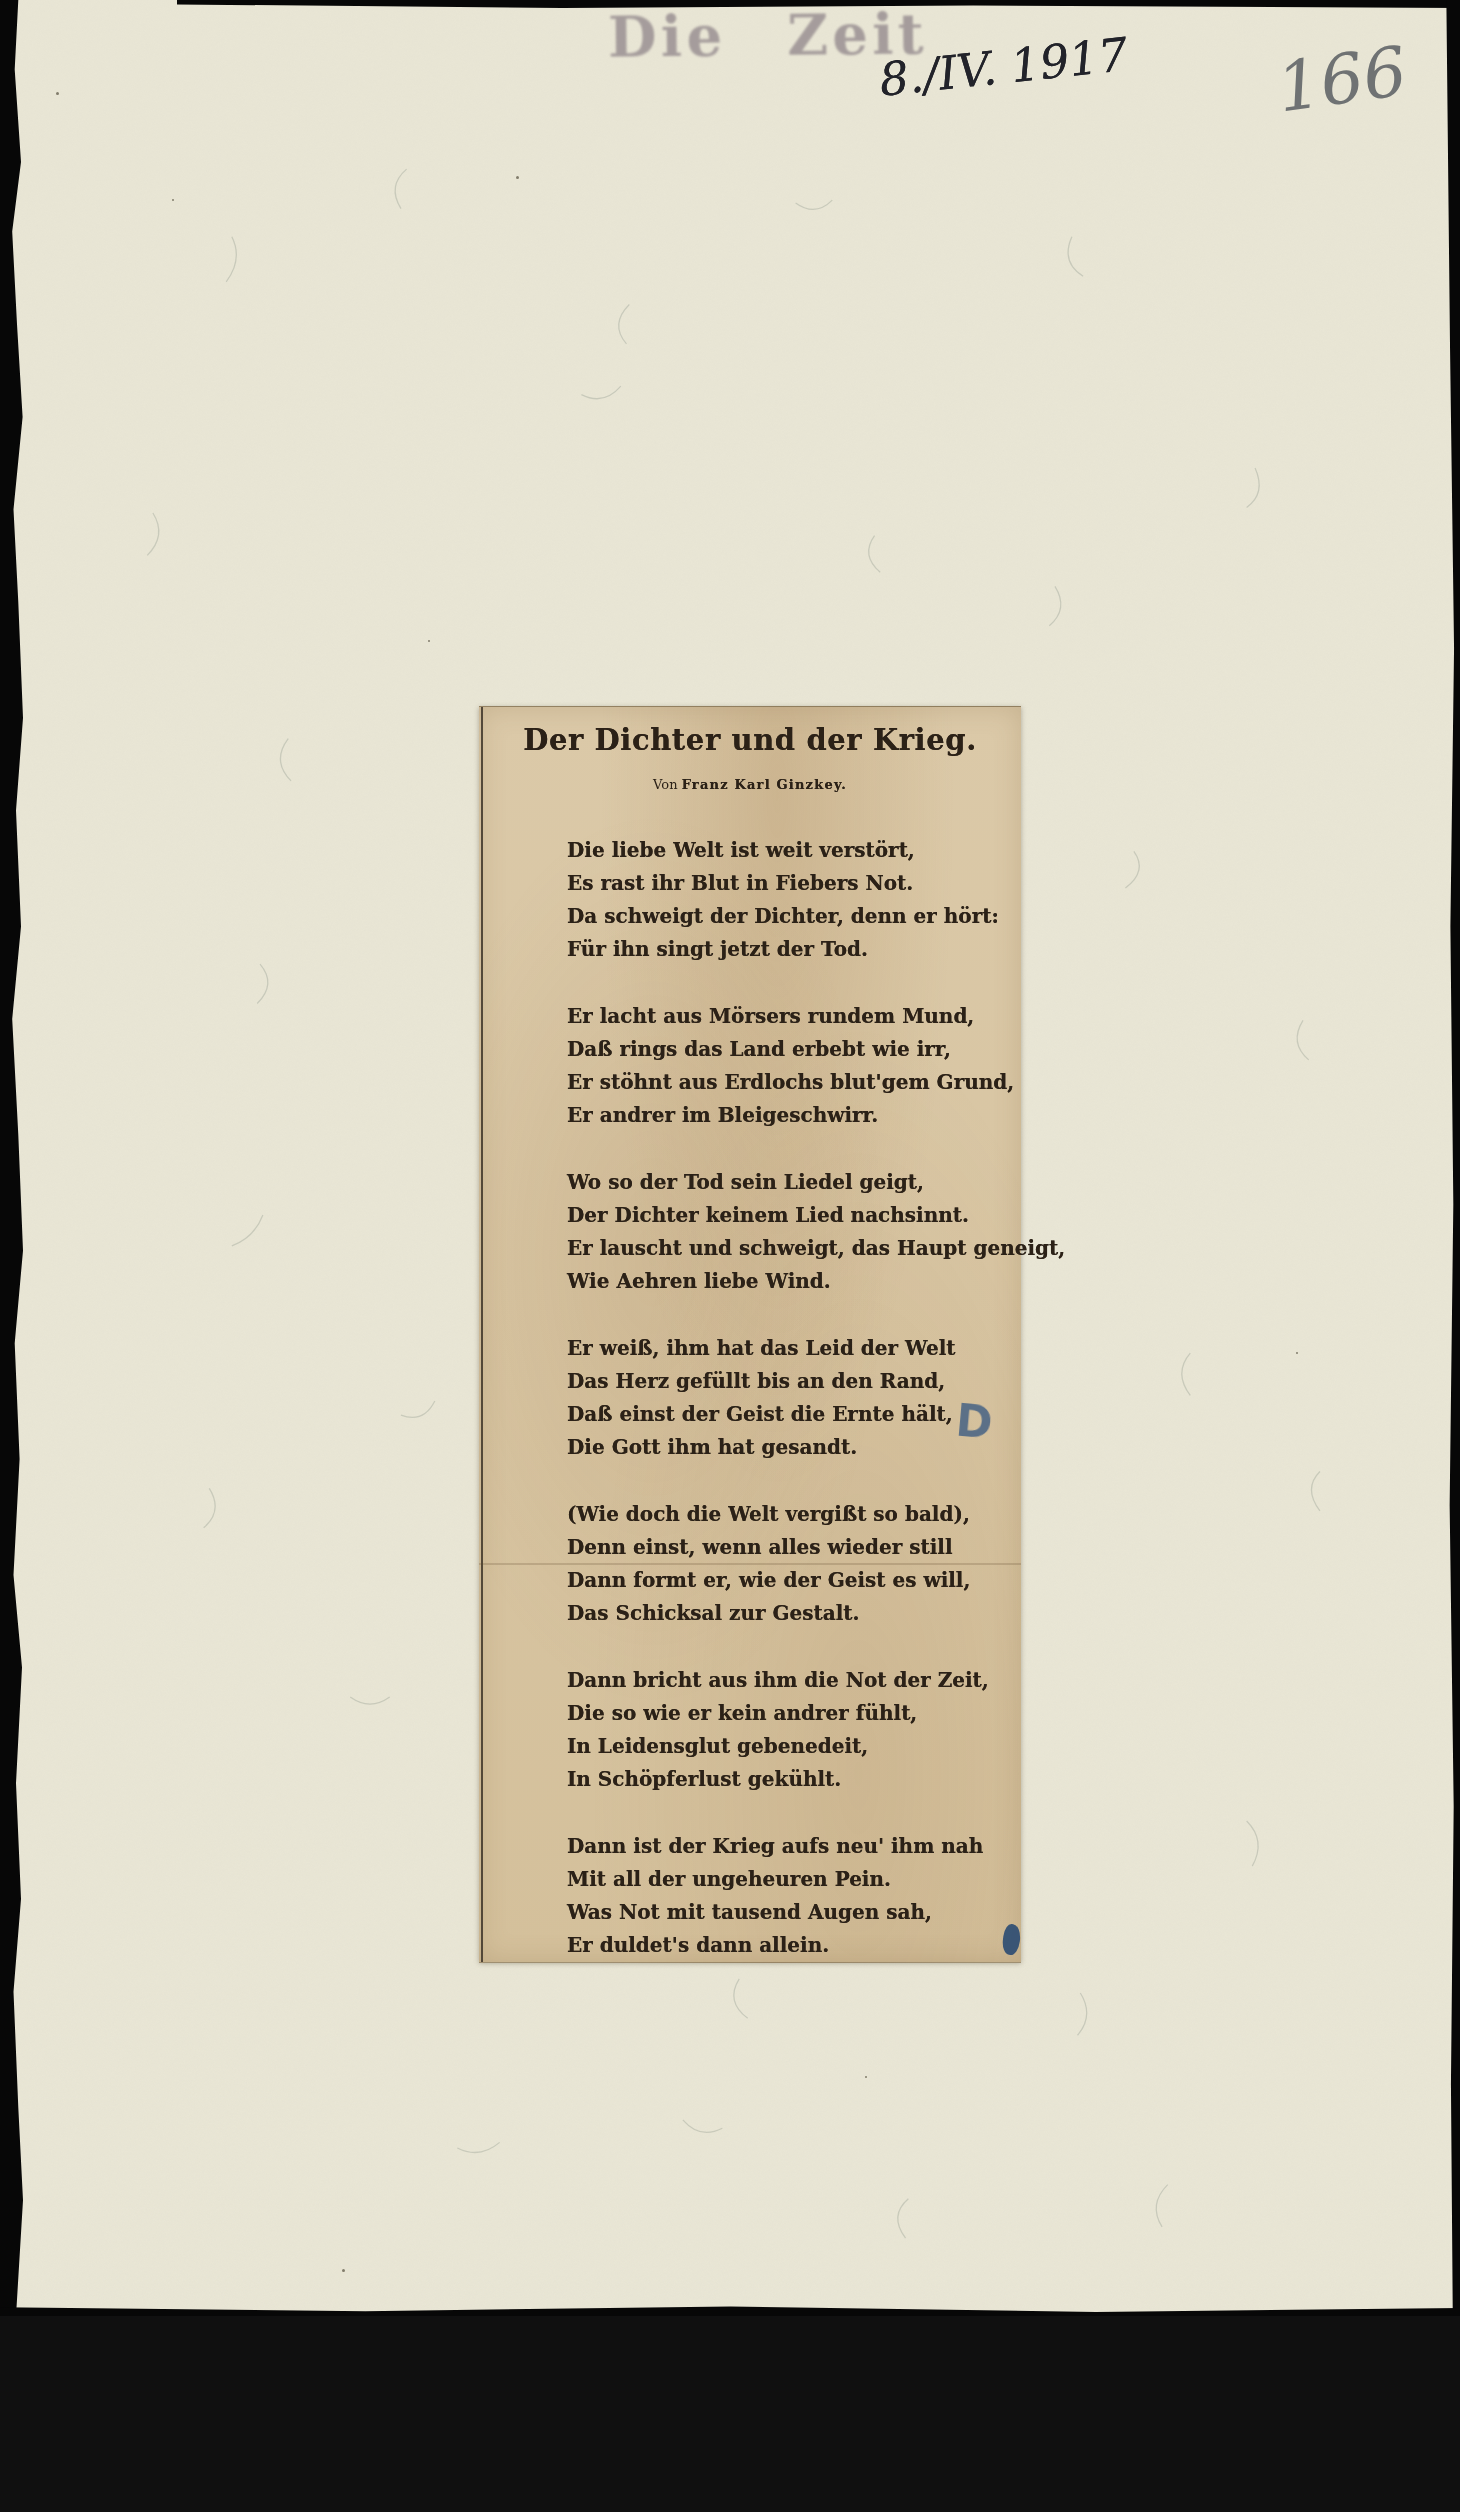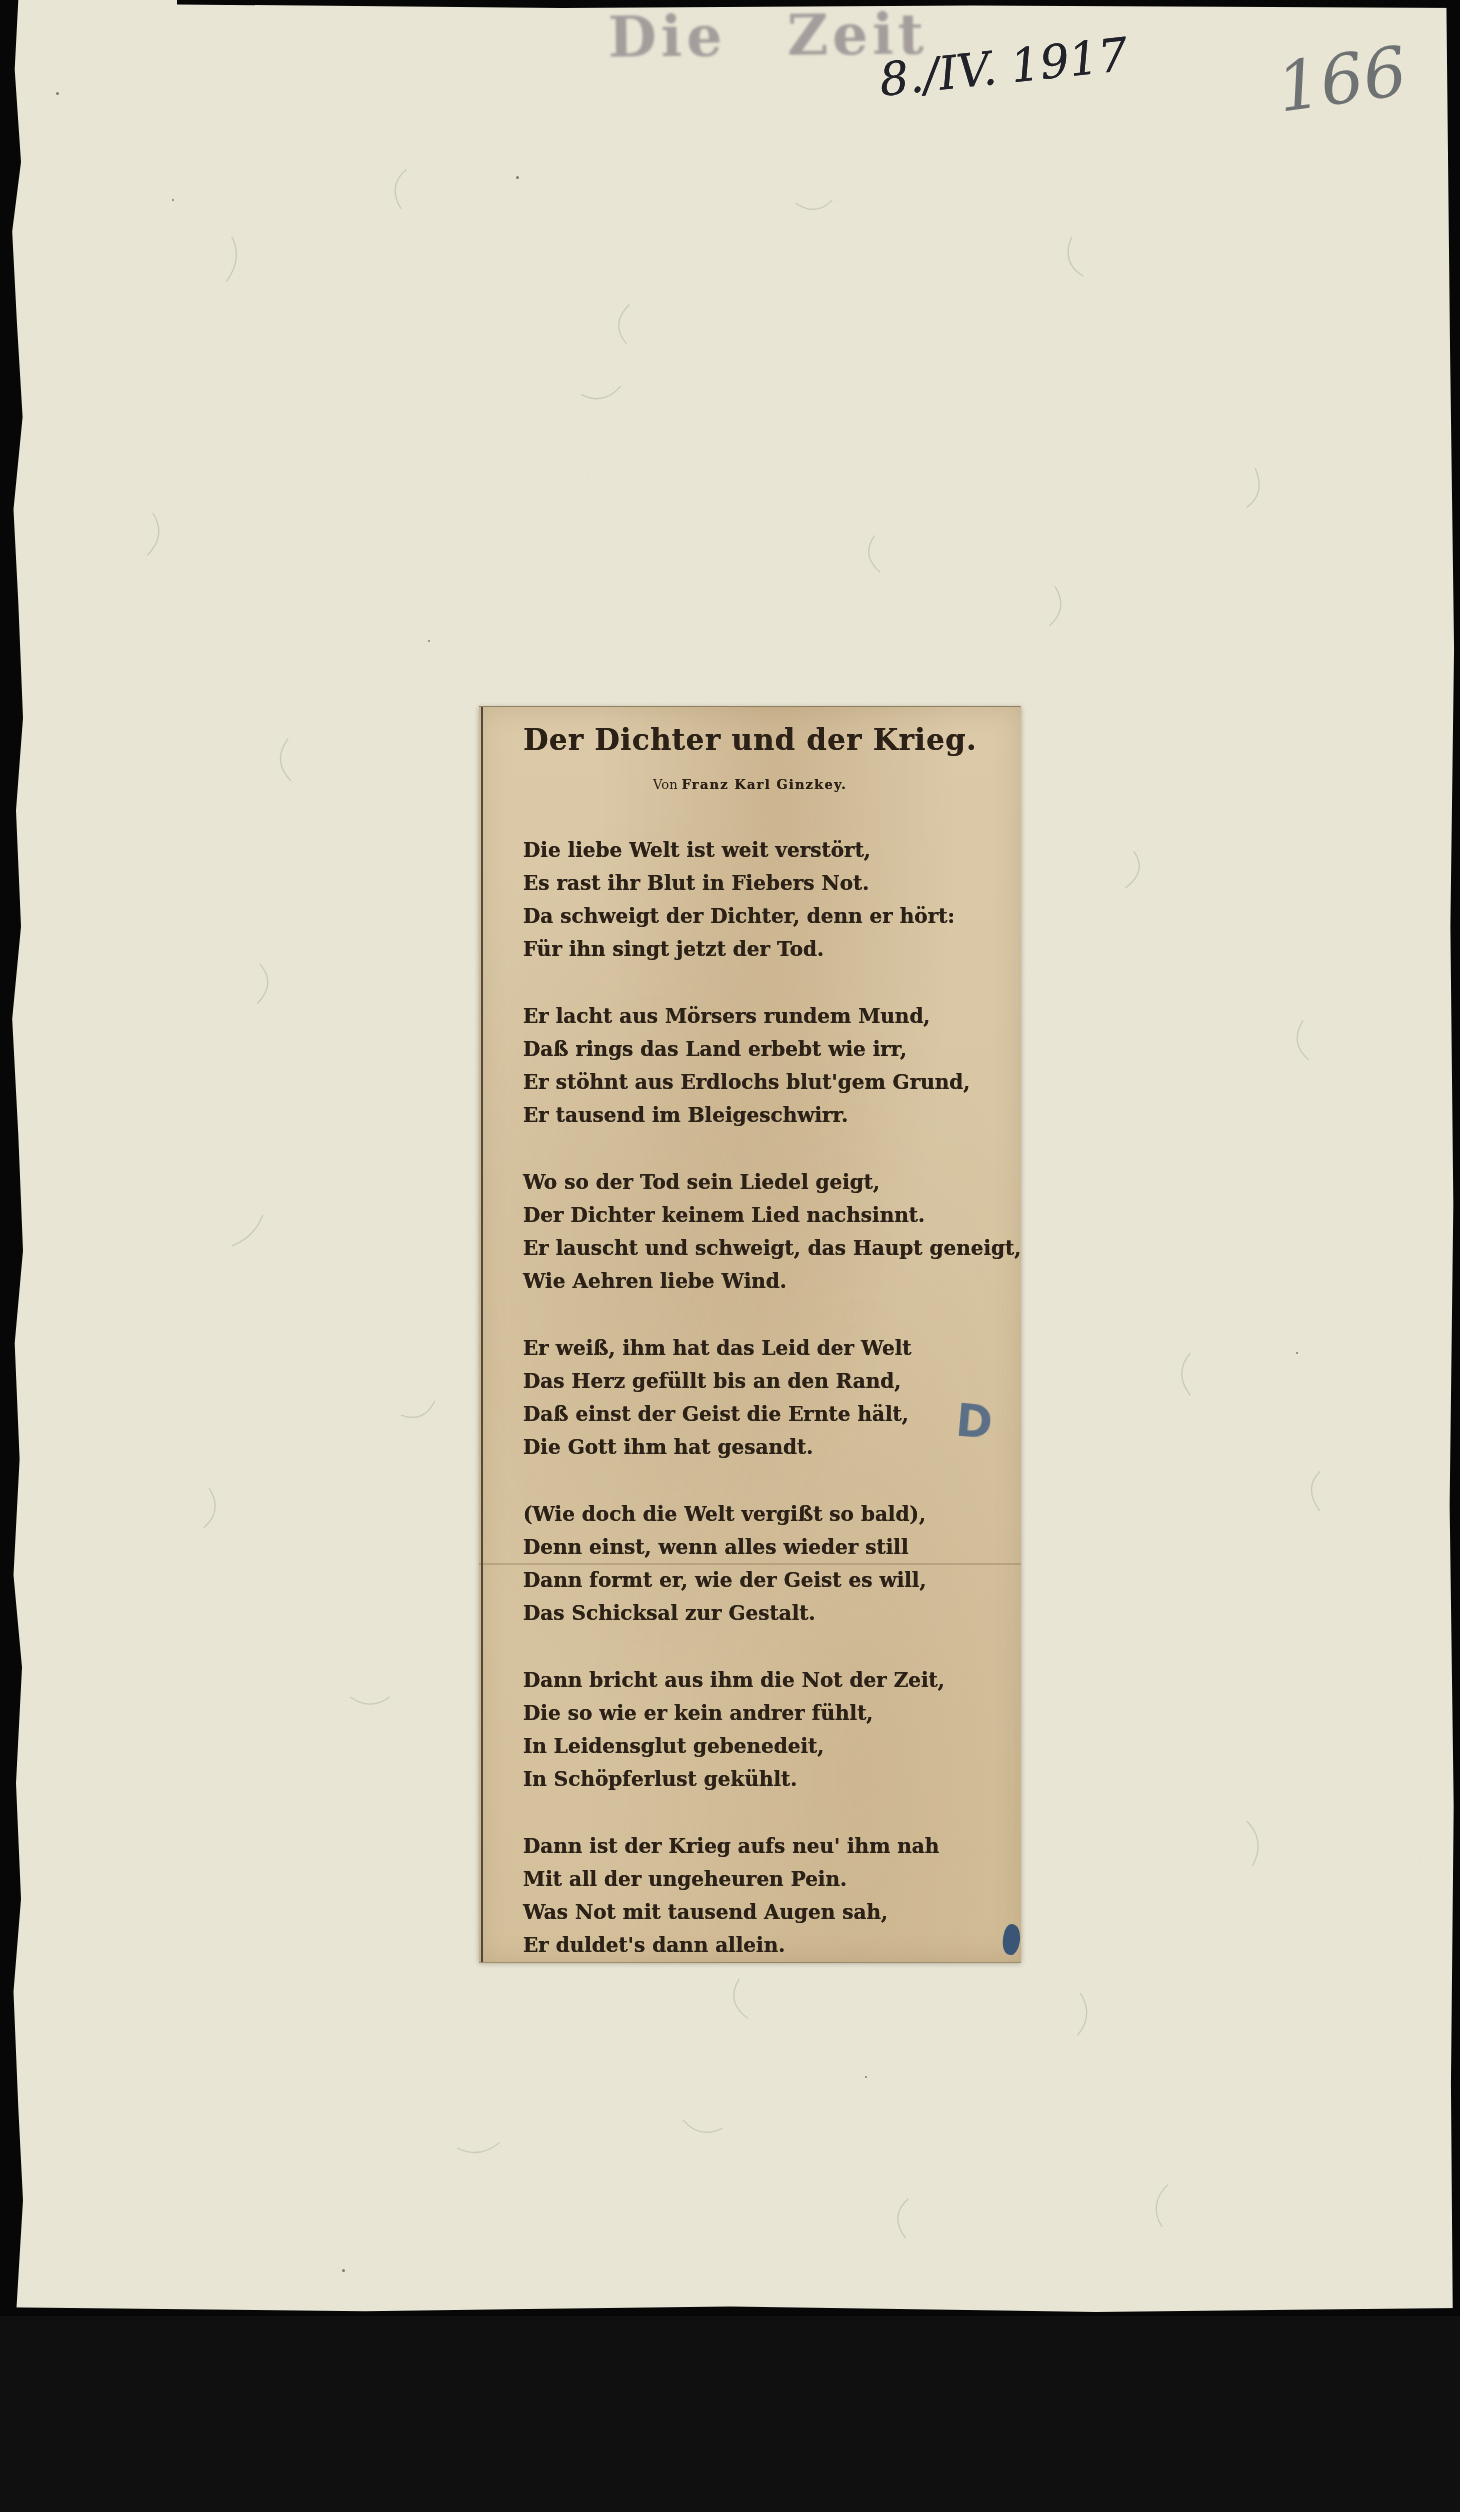--- a/index.html
+++ b/index.html
@@ -48,21 +48,21 @@
 
   .title{position:absolute;left:0;right:0;top:16px;text-align:center;font-size:29px;
     font-weight:bold;letter-spacing:0.6px;color:var(--ink,#2b2117);
     text-shadow:0 0 0.6px rgba(43,33,23,.85);white-space:nowrap;}
   .byline{position:absolute;left:0;right:0;top:70px;text-align:center;font-size:13px;
     color:var(--ink,#2b2117);white-space:nowrap;}
   .byline .bn{font-weight:bold;letter-spacing:1.2px;text-shadow:0 0 0.6px rgba(43,33,23,.85);}
 
   .poem{position:absolute;left:44px;top:127px;right:8.6px;font-size:20px;font-weight:bold;
     color:var(--ink,#2e2419);text-shadow:0 0 0.6px rgba(46,36,25,.8);}
-  .stanza{margin-bottom:34px;}
+  .stanza{margin-bottom:34px;margin-left:44px;}
   .line{line-height:33px;white-space:nowrap;}
 
   .blue-d{position:absolute;left:956px;top:1396px;font-size:44px;font-weight:bold;
     font-family:"DejaVu Sans","Liberation Sans",sans-serif;color:var(--blue_mark,#3a5a82);
     opacity:.78;transform:rotate(5deg);filter:blur(0.4px);}
   .blue-blob{position:absolute;left:1003px;top:1924px;width:16.5px;height:31px;
     background:var(--blue_mark_dark,#2e4d73);border-radius:45% 55% 50% 50%;
     transform:rotate(7deg);opacity:.92;}
 </style>
 </head>
@@ -146,21 +146,21 @@
         <div class="stanza">
           <div class="line">Die liebe Welt ist weit verstört,</div>
           <div class="line">Es rast ihr Blut in Fiebers Not.</div>
           <div class="line">Da schweigt der Dichter, denn er hört:</div>
           <div class="line">Für ihn singt jetzt der Tod.</div>
         </div>
         <div class="stanza">
           <div class="line">Er lacht aus Mörsers rundem Mund,</div>
           <div class="line">Daß rings das Land erbebt wie irr,</div>
           <div class="line">Er stöhnt aus Erdlochs blut'gem Grund,</div>
-          <div class="line">Er tausend im Bleigeschwirr.</div>
+          <div class="line">Er andrer im Bleigeschwirr.</div>
         </div>
         <div class="stanza">
           <div class="line">Wo so der Tod sein Liedel geigt,</div>
           <div class="line">Der Dichter keinem Lied nachsinnt.</div>
           <div class="line">Er lauscht und schweigt, das Haupt geneigt,</div>
           <div class="line">Wie Aehren liebe Wind.</div>
         </div>
         <div class="stanza">
           <div class="line">Er weiß, ihm hat das Leid der Welt</div>
           <div class="line">Das Herz gefüllt bis an den Rand,</div>

